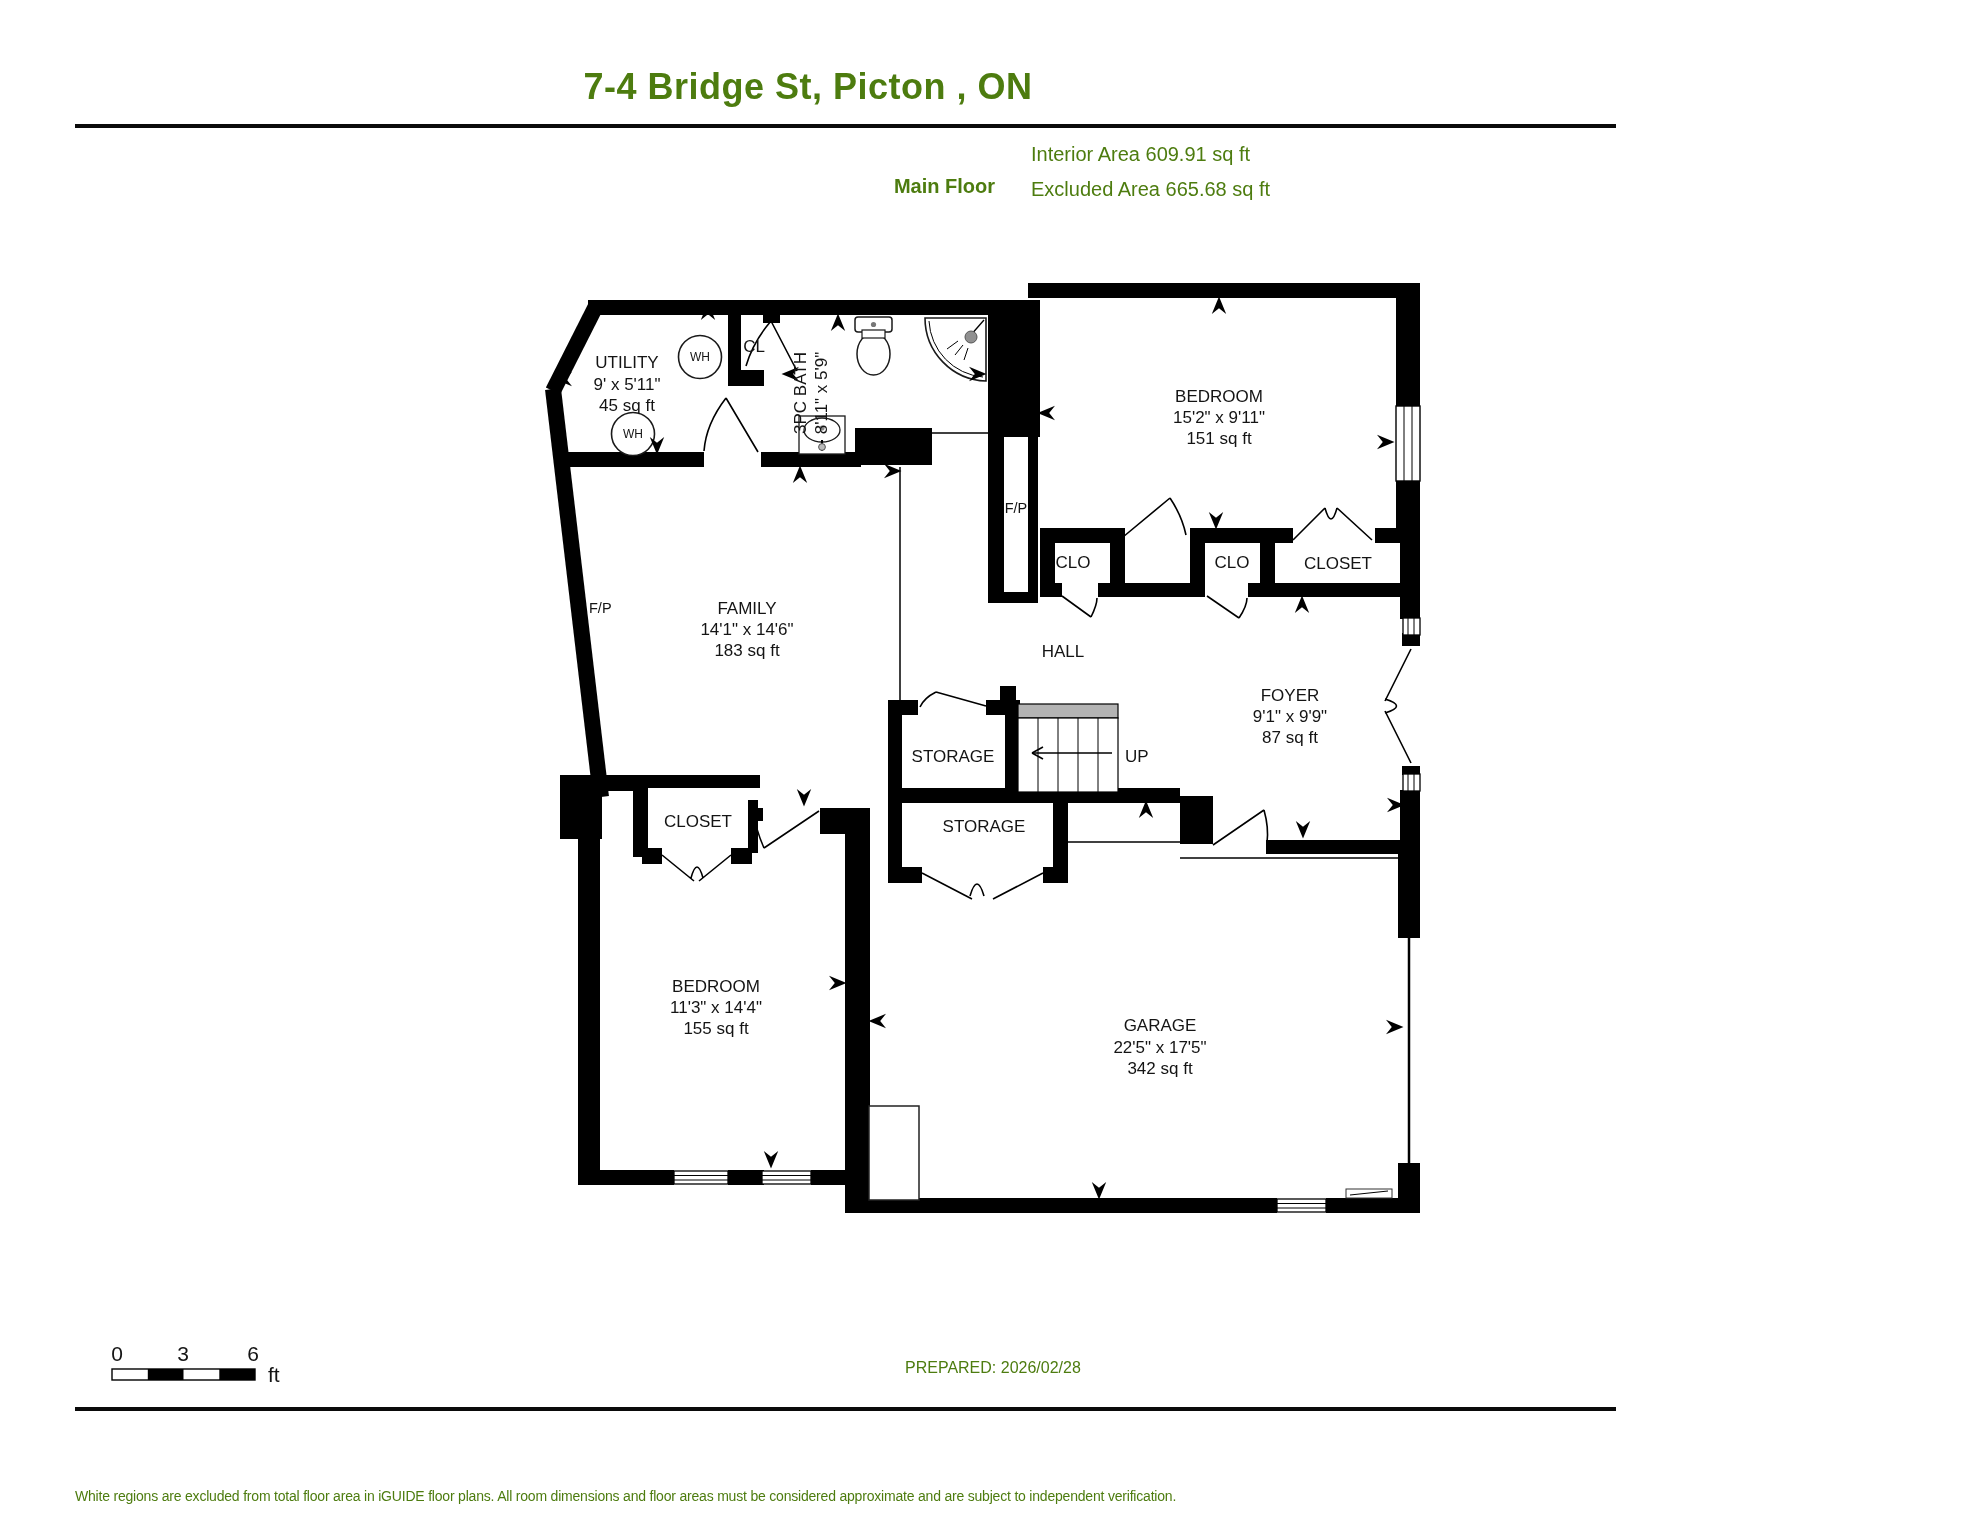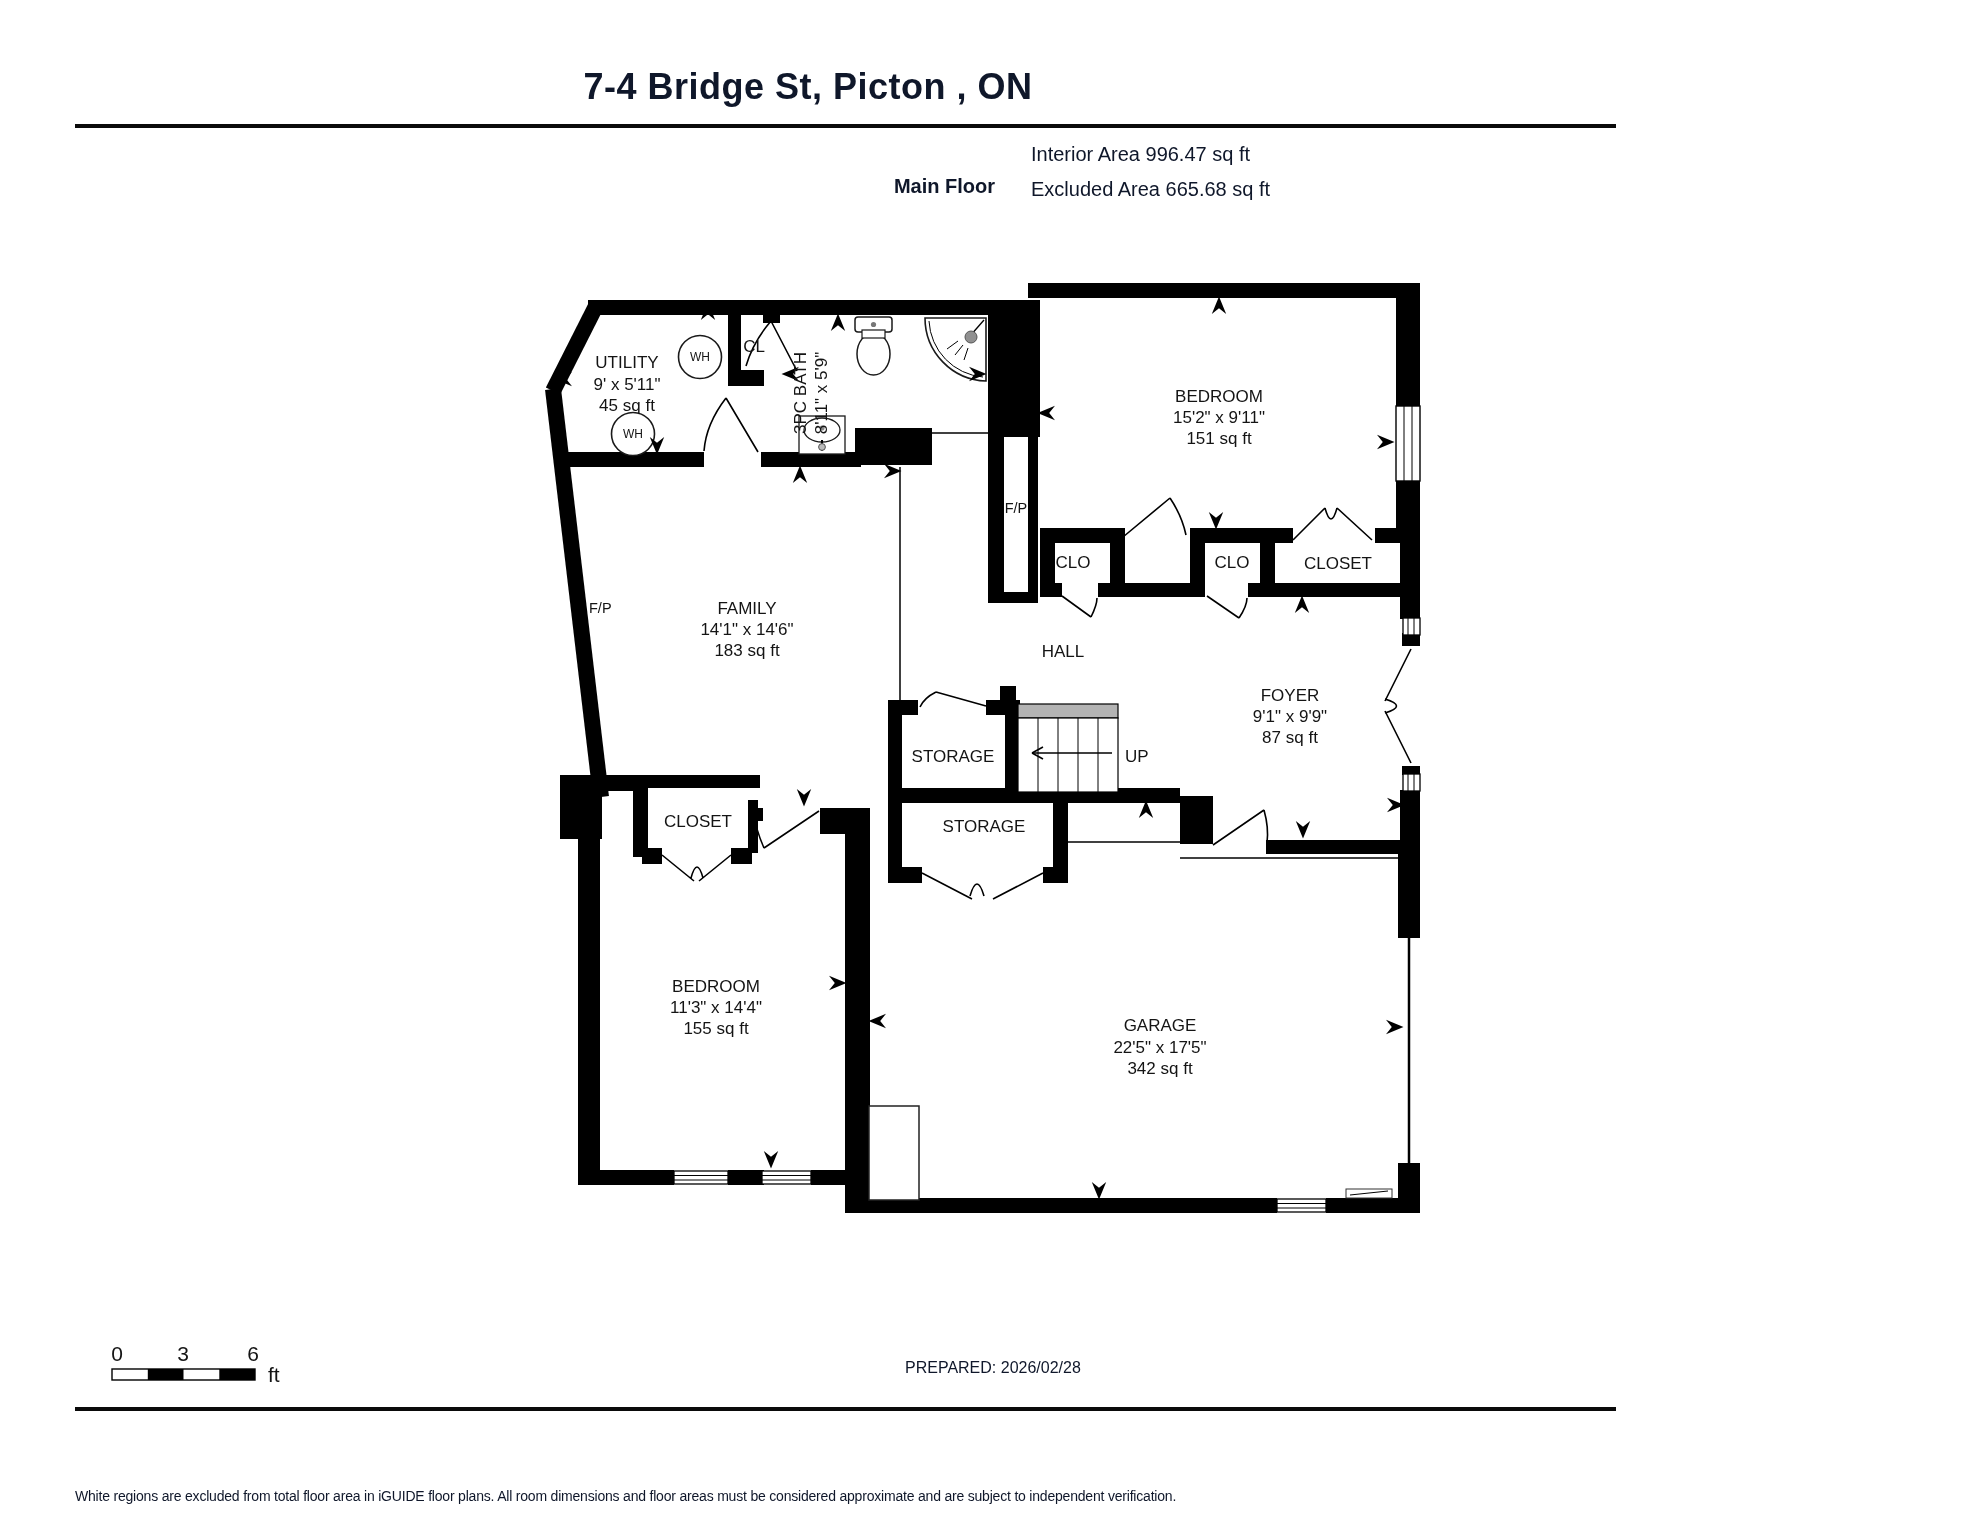--- a/index.html
+++ b/index.html
@@ -1,17 +1,17 @@
 <!DOCTYPE html>
 <html><head>
 <meta charset="utf-8">
 <style>
   html,body{margin:0;padding:0;background:#fff;}
   .page{position:relative;width:1616px;height:1536px;background:#fff;overflow:hidden;
-        font-family:"Liberation Sans",sans-serif;color:#0f172a;}
+        font-family:"Liberation Sans",sans-serif;color:#4d7c0f;}
   .abs{position:absolute;}
   .title{top:66px;left:0;width:100%;text-align:center;font-size:36px;font-weight:bold;letter-spacing:.5px;}
   .rule{left:75px;width:1838px;height:4px;background:#0a0a0a;}
   .floorlbl{top:143px;left:860px;width:135px;text-align:right;font-size:20px;font-weight:bold;margin-top:32px;}
   .areatxt{left:1031px;font-size:20px;}
   .prepared{top:1359px;left:905px;font-size:16px;}
   .disclaimer{top:1488px;left:75px;width:1880px;font-size:14px;letter-spacing:-.2px;}
   svg{position:absolute;top:0;left:0;}
   .w{fill:#000;stroke:none;}
   .ln{stroke:#000;fill:none;}
@@ -23,21 +23,21 @@
   .tl{text-anchor:start;}
 </style>
 </head>
 <body>
 
 <div class="page">
 
   <div class="abs title">7-4 Bridge St, Picton , ON</div>
   <div class="abs rule" style="top:124px;"></div>
   <div class="abs floorlbl">Main Floor</div>
-  <div class="abs areatxt" style="top:143px;">Interior Area 996.47 sq ft</div>
+  <div class="abs areatxt" style="top:143px;">Interior Area 609.91 sq ft</div>
   <div class="abs areatxt" style="top:178px;">Excluded Area 665.68 sq ft</div>
 
   <svg width="1988" height="1536" viewBox="0 0 1988 1536">
     <defs>
       <path id="va" d="M0,-8.5 L7.2,9 L0,3.2 L-7.2,9 Z"></path>
     </defs>
 
     <g>
       <rect class="w" x="588" y="300" width="452" height="15"></rect>
       <line class="ln" x1="597" y1="304" x2="553" y2="391" stroke-width="16"></line>

